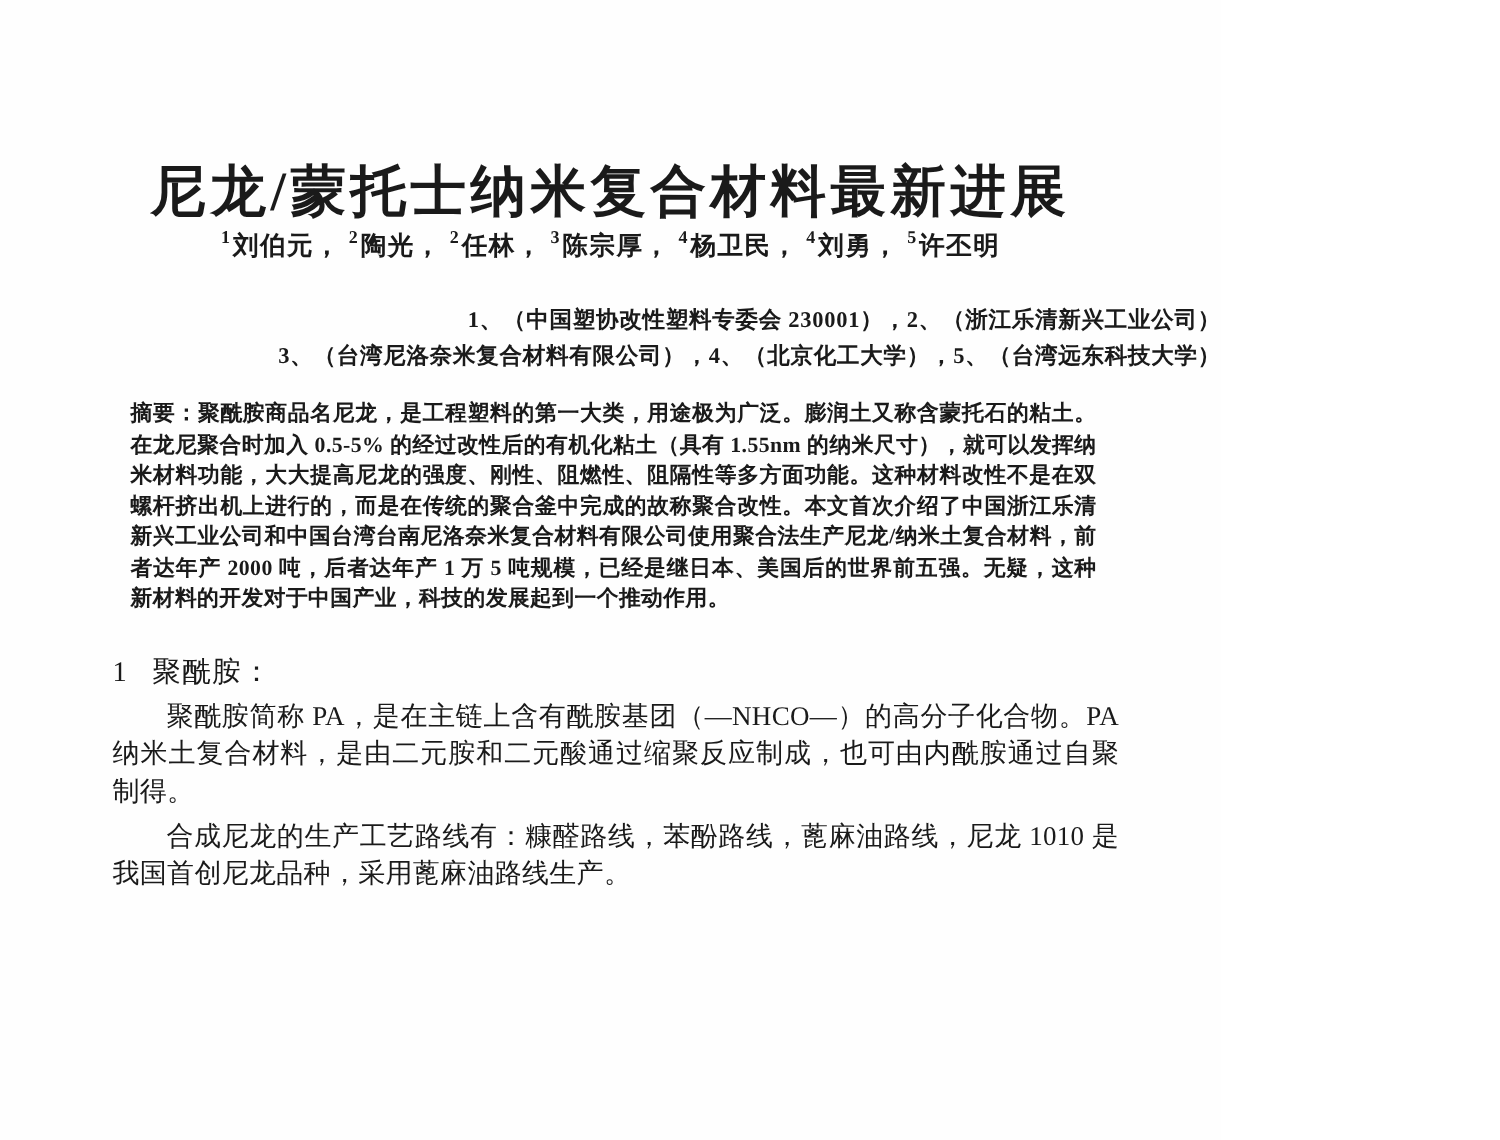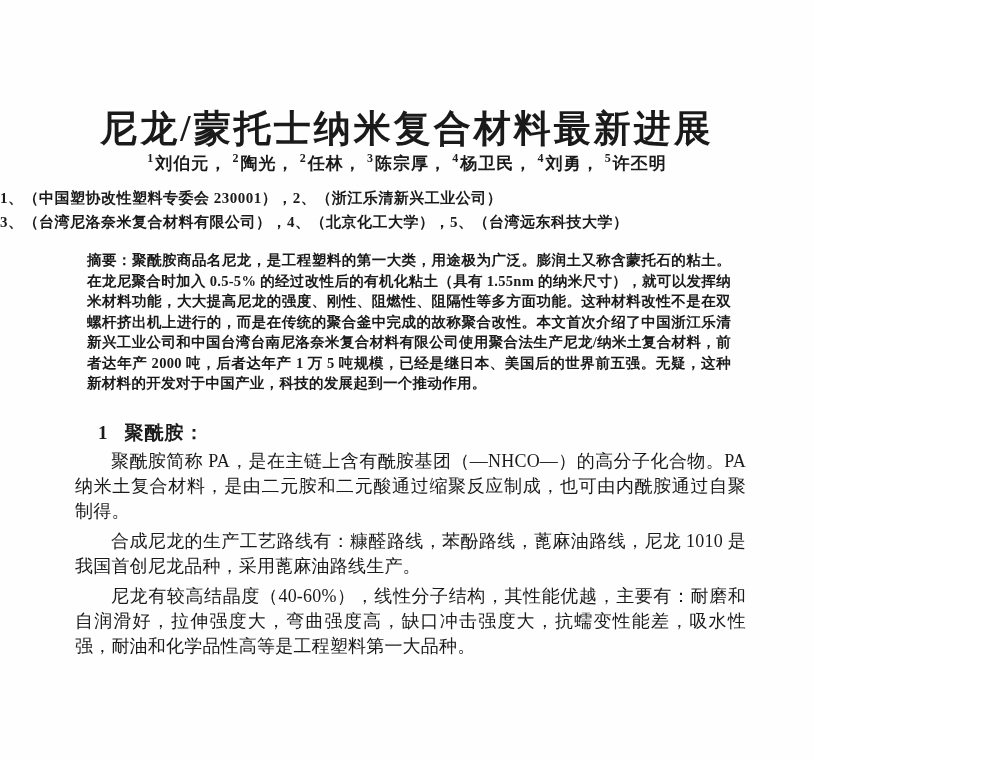--- a/index.html
+++ b/index.html
@@ -32,22 +32,22 @@
     line-height: 24px;
   }
   .authors sup {
     font-size: 12px;
     font-weight: 700;
     vertical-align: super;
     line-height: 0;
     margin-right: 1px;
   }
   .affiliations {
-    margin-top: 10px;
-    text-align: left;
+    margin-top: 26px;
+    text-align: right;
     font-size: 15px;
     font-weight: 600;
     line-height: 24px;
     letter-spacing: 0.5px;
   }
   .abstract-block {
     margin: 16px 83px 0 87px;
     font-size: 14.5px;
     line-height: 20.5px;
     font-weight: 700;
@@ -58,23 +58,23 @@
     font-weight: 800;
   }
   .keywords-line {
     margin: 0 83px 0 87px;
     font-size: 14.5px;
     line-height: 20.5px;
     font-weight: 700;
     letter-spacing: 0.3px;
   }
   .sec-heading {
-    margin: 28px 70px 0 98px;
+    margin: 28px 70px 0 75px;
     font-size: 19px;
-    font-weight: 700;
+    font-weight: 400;
     line-height: 22px;
     letter-spacing: 1px;
   }
   .sec-heading .sec-num {
     margin-right: 16px;
   }
   .body-para {
     margin: 5px 68px 0 75px;
     font-size: 18px;
     line-height: 25px;
@@ -106,15 +106,14 @@
     <div>3、（台湾尼洛奈米复合材料有限公司），4、（北京化工大学），5、（台湾远东科技大学）</div>
   </div>
 
   <p class="abstract-block"><span class="lbl">摘要：</span><span>聚酰胺商品名尼龙，是工程塑料的第一大类，用途极为广泛。膨润土又称含蒙托石的粘土。在龙尼聚合时加入 0.5-5% 的经过改性后的有机化粘土（具有 1.55nm 的纳米尺寸），就可以发挥纳米材料功能，大大提高尼龙的强度、刚性、阻燃性、阻隔性等多方面功能。这种材料改性不是在双螺杆挤出机上进行的，而是在传统的聚合釜中完成的故称聚合改性。本文首次介绍了中国浙江乐清新兴工业公司和中国台湾台南尼洛奈米复合材料有限公司使用聚合法生产尼龙/纳米土复合材料，前者达年产 2000 吨，后者达年产 1 万 5 吨规模，已经是继日本、美国后的世界前五强。无疑，这种新材料的开发对于中国产业，科技的发展起到一个推动作用。</span></p>
 
 
   <h2 class="sec-heading"><span class="sec-num">1</span><span>聚酰胺：</span></h2>
 
   <p class="body-para">聚酰胺简称 PA，是在主链上含有酰胺基团（—NHCO—）的高分子化合物。PA 纳米土复合材料，是由二元胺和二元酸通过缩聚反应制成，也可由内酰胺通过自聚制得。</p>
   <p class="body-para">合成尼龙的生产工艺路线有：糠醛路线，苯酚路线，蓖麻油路线，尼龙 1010 是我国首创尼龙品种，采用蓖麻油路线生产。</p>
-  <p class="body-para">尼龙有较高结晶度（40-60%），线性分子结构，其性能优越，主要有：耐磨和自润滑好，拉伸强度大，弯曲强度高，缺口冲击强度大，抗蠕变性能差，吸水性强，耐油和化学品性高等是工程塑料第一大品种。</p>
 
 </div>
 
 </body></html>

